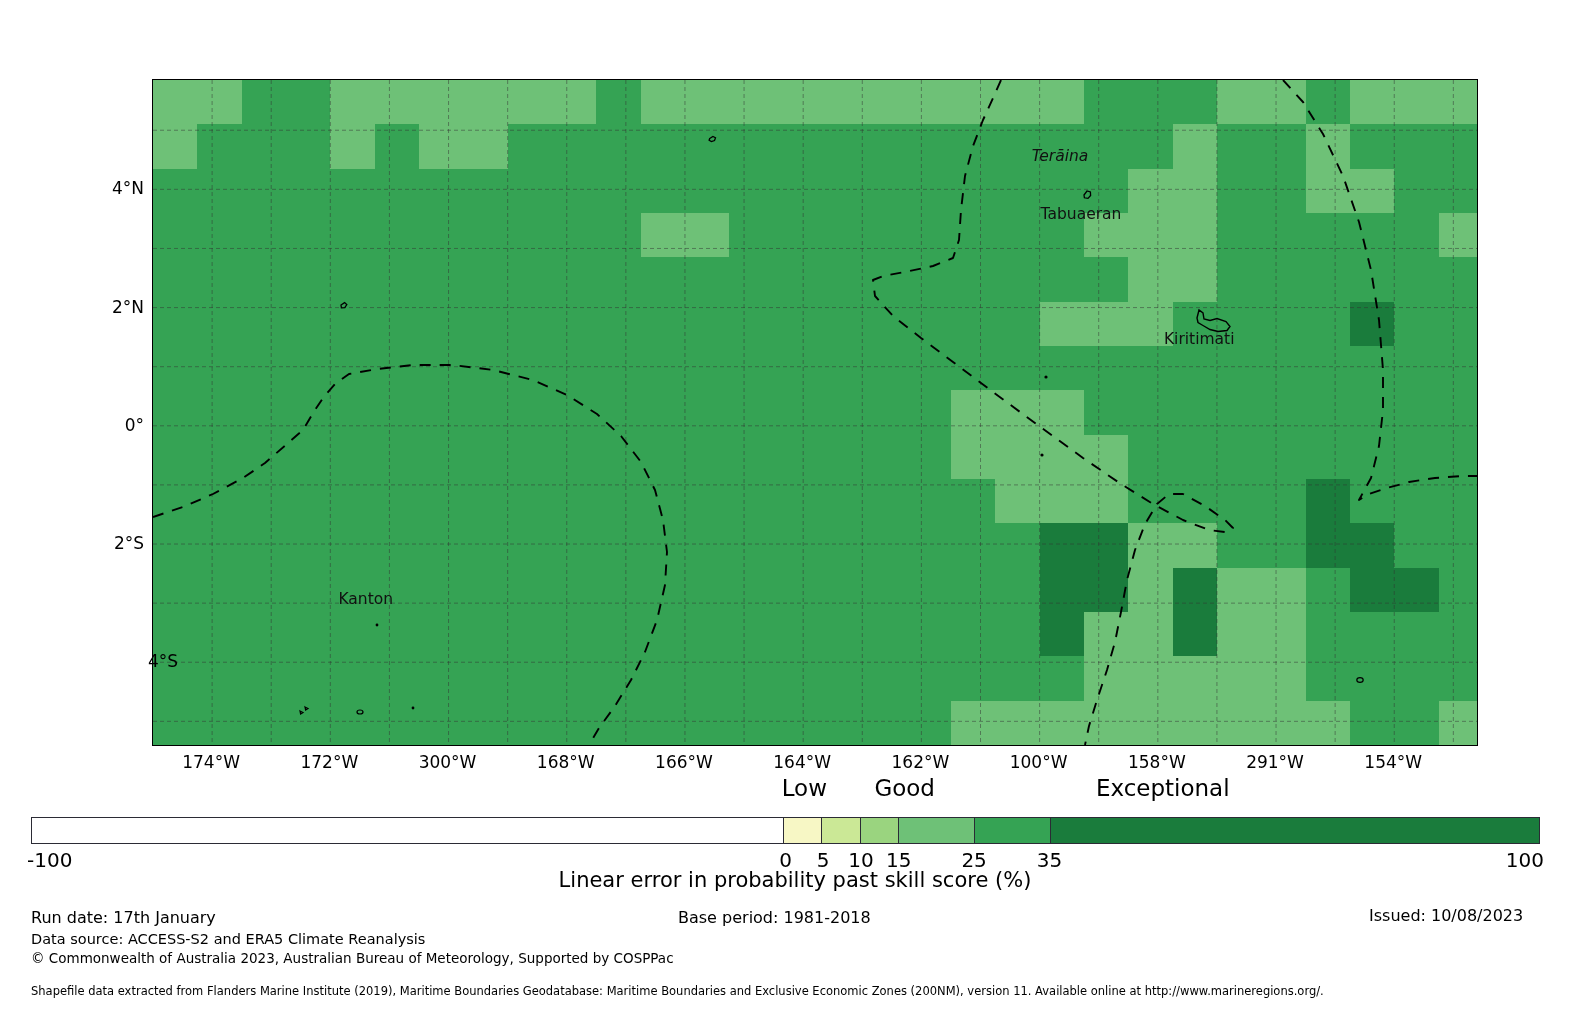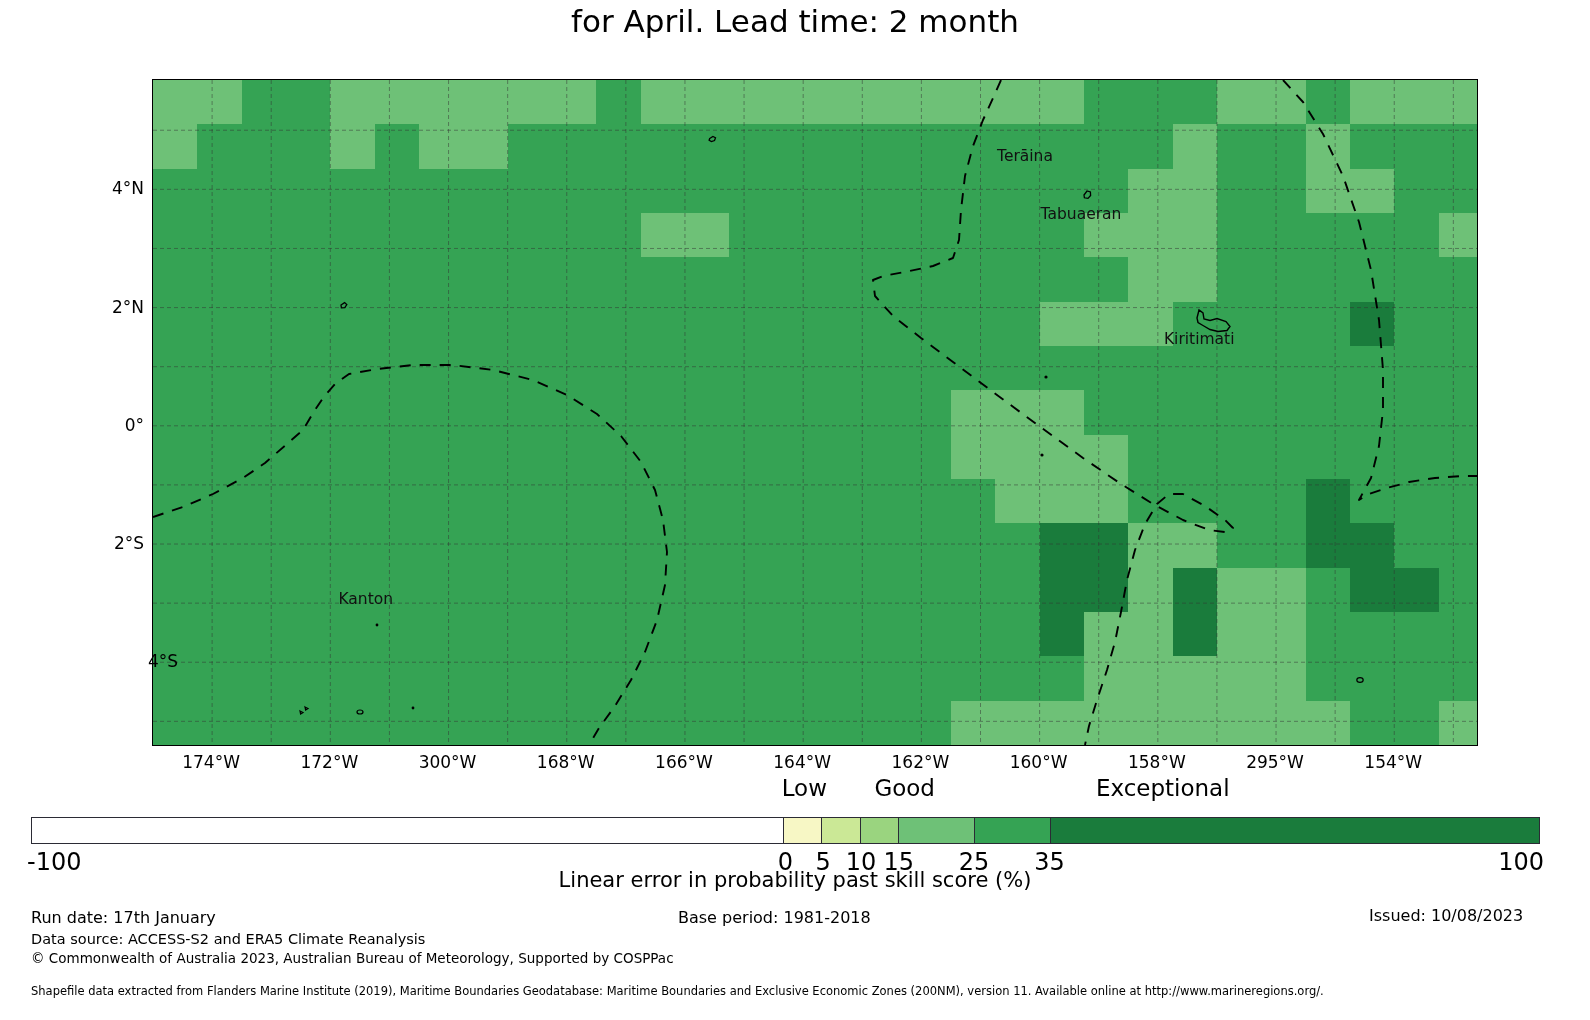--- a/index.html
+++ b/index.html
@@ -28,39 +28,38 @@
              transform:translate(-50%,0);}
 
   
   .xtick{position:absolute;top:752px;font-size:17px;transform:translateX(-50%);color:#000;}
   .ytick{position:absolute;left:144px;font-size:17px;transform:translate(-100%,-50%);color:#000;}
 
   
   #cbar-wrap{position:absolute;left:31px;top:817px;width:1509px;height:27px;
              border:1px solid #2b2b35;box-sizing:border-box;display:flex;}
   #cbar-wrap .seg{height:100%;}
-  .cbtick{position:absolute;top:848px;font-size:24px;color:#000;}
+  .cbtick{position:absolute;top:848px;font-size:20px;color:#000;}
   .cbcat{position:absolute;font-size:23px;color:#000;transform:translateX(-50%);}
   #cbar-title{position:absolute;left:0;top:868px;width:1590px;text-align:center;
               font-size:21px;color:#000;}
 
   
   .foot{position:absolute;font-size:16px;color:#000;white-space:nowrap;}
   #foot-run{left:31px;top:908px;}
   #foot-src{left:31px;top:931px;font-size:14.5px;}
   #foot-copy{left:31px;top:950px;font-size:13.5px;}
   #foot-base{left:678px;top:908px;}
   #foot-issued{left:1369px;top:906px;}
   #foot-shape{left:31px;top:984px;font-size:11.5px;}
 </style>
 </head>
 <body>
 
 <div id="title">
-  <span class="l2">for April. Lead time: 2 month</span>
 </div>
 
 <div id="map-frame">
   <div id="cells">
       <div class="cell" style="left: 0px; top: 0px; width: 44.9304px; height: 44.9333px; background: rgb(110, 193, 119);"></div>
       <div class="cell" style="left: 44.3304px; top: 0px; width: 44.9304px; height: 44.9333px; background: rgb(110, 193, 119);"></div>
       <div class="cell" style="left: 88.6607px; top: 0px; width: 44.9304px; height: 44.9333px; background: rgb(53, 163, 84);"></div>
       <div class="cell" style="left: 132.991px; top: 0px; width: 44.9304px; height: 44.9333px; background: rgb(53, 163, 84);"></div>
       <div class="cell" style="left: 177.321px; top: 0px; width: 44.9304px; height: 44.9333px; background: rgb(110, 193, 119);"></div>
       <div class="cell" style="left: 221.652px; top: 0px; width: 44.9304px; height: 44.9333px; background: rgb(110, 193, 119);"></div>
@@ -582,38 +581,38 @@
                L1030,414 L1016,414 L1004,424 L992,444 L982,470 L974,500 L968,532
                L962,562 L954,590 L944,620 L936,646 L932,665"></path>
 
       <path d="M1130,0 L1150,22 L1170,54 L1190,96 L1206,142
                L1218,190 L1226,240 L1230,290 L1230,330 L1226,366 L1218,398
                L1206,420 L1216,414 L1234,408 L1256,402 L1282,398 L1310,396 L1324,396"></path>
     </g>
   </svg>
 
   <div id="isl-labels">
-      <div class="isl-label" style="left: 872px; top: 66.7956px;">Terāina</div>
+      <div class="isl-label" style="left: 907px; top: 66.7956px; font-style: italic;">Terāina</div>
       <div class="isl-label" style="left: 927.982px; top: 124.724px;">Tabuaeran</div>
       <div class="isl-label" style="left: 1046.2px; top: 250.04px;">Kiritimati</div>
       <div class="isl-label" style="left: 212.786px; top: 510.129px;">Kanton</div>
     </div>
 </div>
 
 <div id="axis-x">
     <div class="xtick" style="left: 211.107px;">174°W</div>
     <div class="xtick" style="left: 329.321px;">172°W</div>
     <div class="xtick" style="left: 447.536px;">300°W</div>
     <div class="xtick" style="left: 565.75px;">168°W</div>
     <div class="xtick" style="left: 683.964px;">166°W</div>
     <div class="xtick" style="left: 802.179px;">164°W</div>
     <div class="xtick" style="left: 920.393px;">162°W</div>
-    <div class="xtick" style="left: 1038.61px;">160°W</div>
+    <div class="xtick" style="left: 1038.61px;">100°W</div>
     <div class="xtick" style="left: 1156.82px;">158°W</div>
-    <div class="xtick" style="left: 1275.04px;">295°W</div>
+    <div class="xtick" style="left: 1275.04px;">291°W</div>
     <div class="xtick" style="left: 1393.25px;">154°W</div>
   </div>
 <div id="axis-y">
     <div class="ytick" style="top: 188.356px;">4°N</div>
     <div class="ytick" style="top: 306.578px;">2°N</div>
     <div class="ytick" style="top: 424.8px;">0°</div>
     <div class="ytick" style="top: 543.022px;">2°S</div>
     <div class="ytick" style="top: 661.244px; margin-left: 34px;">4°S</div>
   </div>
 

